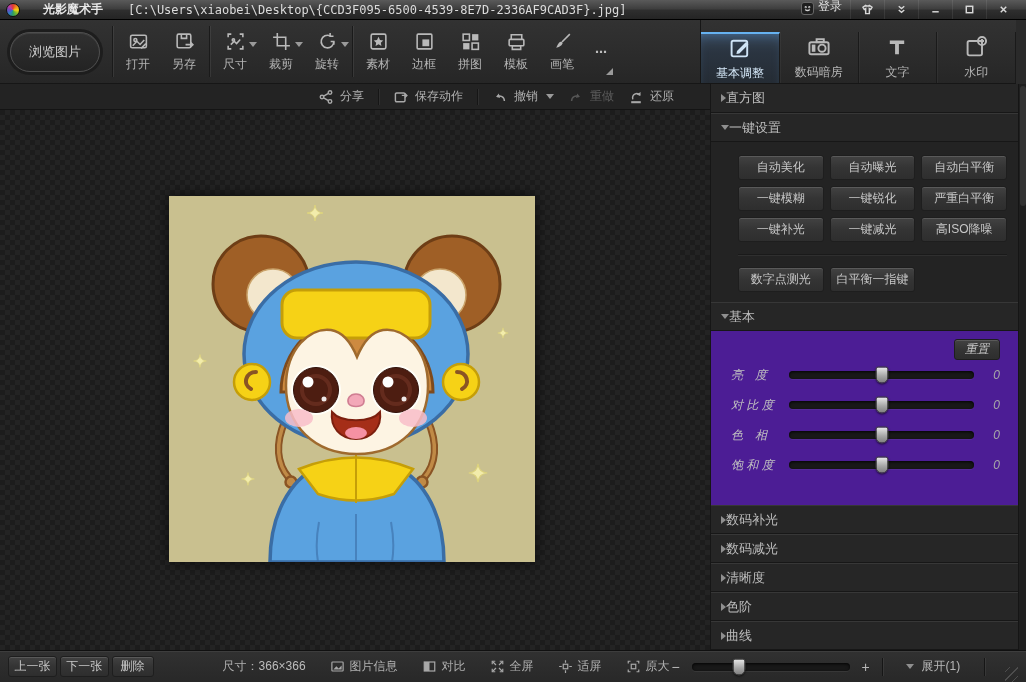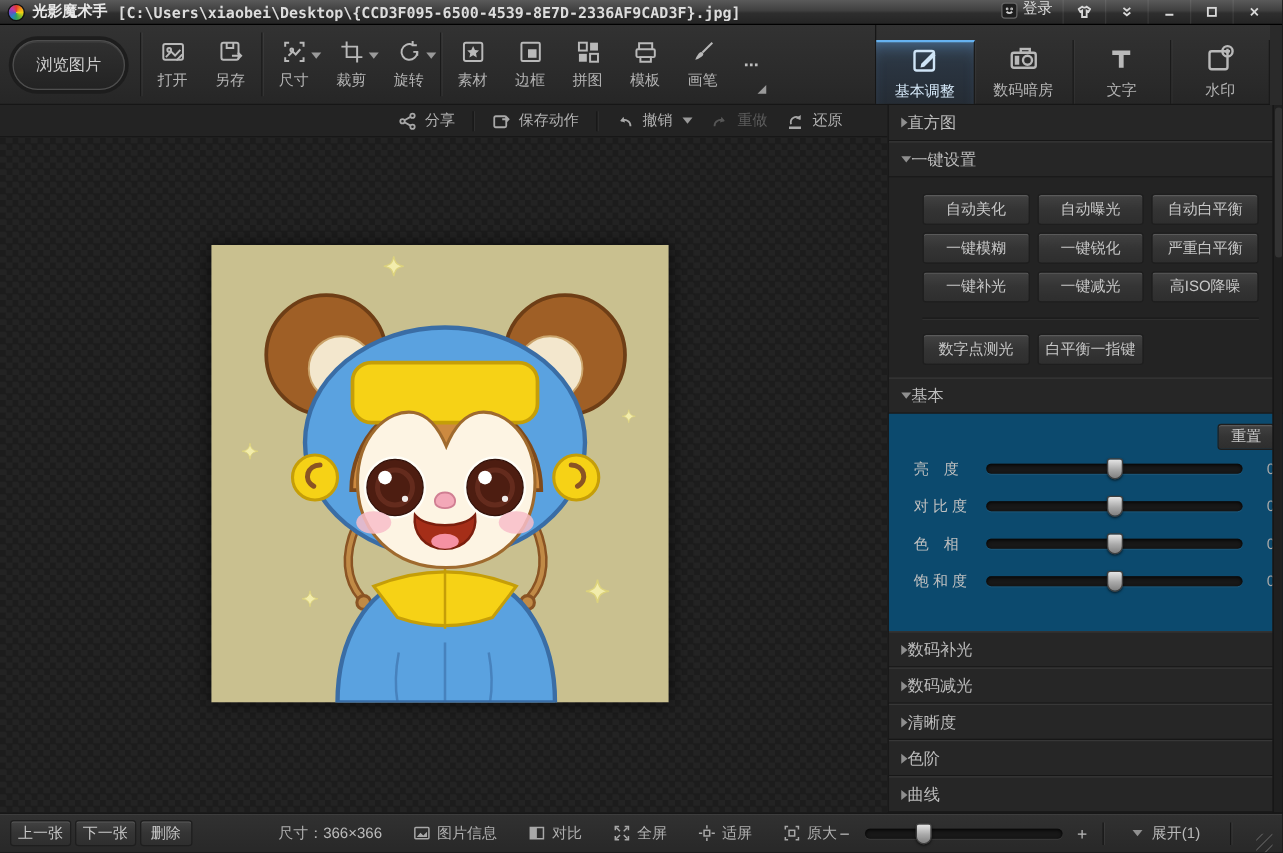--- a/index.html
+++ b/index.html
@@ -3,26 +3,26 @@
 <meta charset="utf-8">
 <style>
   * { margin:0; padding:0; box-sizing:border-box; }
   html,body { background:#111; }
   .win { position:relative; width:1026px; height:682px; overflow:hidden;
          font-family:"Liberation Sans","DejaVu Sans",sans-serif; font-size:12px; color:#c4c4c4;
          background:#2a2a2a; user-select:none; }
   
   .titlebar { position:absolute; top:0; left:0; right:0; height:20px;
     background:linear-gradient(#5a5a5a,#3f3f3f 45%,#2e2e2e 55%,#242424);
-    border-bottom:1px solid #000; display:flex; align-items:center; padding:0 6px; }
+    border-bottom:1px solid #000; display:flex; align-items:center; padding:0 6px;gap:17px; }
   .logo { width:14px; height:14px; border-radius:50%;
     background:conic-gradient(#e23b2e,#f08a1d,#f5d313,#7ab82c,#2e9e60,#2b7fc3,#6a4fc0,#c23b9e,#e23b2e);
     border:1px solid #111; margin-right:6px; flex:0 0 auto; }
   .title-app { font-weight:bold; color:#e8e8e8; margin-right:8px; white-space:nowrap; }
-  .title-path { font-family:"DejaVu Sans Mono","Liberation Mono",monospace; font-weight:bold;
+  .title-path { font-family:"DejaVu Sans Mono","Liberation Mono",monospace; font-weight:normal;
     color:#dcdcdc; white-space:nowrap; overflow:hidden; }
   .tb-right { margin-left:auto; display:flex; align-items:center; height:100%; }
   .tb-login { display:flex; align-items:flex-end; gap:4px; padding:4px 8px; height:100%; color:#ddd; cursor:pointer; }
   .smiley { width:13px; height:13px; background:#1e1e1e; border:1px solid #666; border-radius:3px;
     display:flex; align-items:center; justify-content:center; }
   .smiley svg { width:9px; height:9px; stroke:#cfcfcf; fill:none; stroke-width:1.6; }
   .tb-btn { width:34px; height:100%; display:flex; align-items:center; justify-content:center;
     color:#d8d8d8; border-left:1px solid rgba(255,255,255,.08); cursor:pointer; }
   .tb-btn svg { width:11px; height:11px; stroke:currentColor; fill:none; stroke-width:1.6; }
   
@@ -76,21 +76,21 @@
     color:#bdbdbd; font-size:13px; cursor:pointer; }
   .sec:first-child { border-top:none; }
   .tri-r { width:0; height:0; border-left:5px solid #8f8f8f; border-top:4px solid transparent; border-bottom:4px solid transparent; }
   .tri-d { width:0; height:0; border-top:5px solid #8f8f8f; border-left:4px solid transparent; border-right:4px solid transparent; }
   .okbody { height:160px; padding:13px 19px 0 27px; background:#232323; }
   .okgrid { display:grid; grid-template-columns:repeat(3,1fr); gap:6px; }
   .btn { height:25px; display:flex; align-items:center; justify-content:center;
     background:linear-gradient(#424242,#343434 50%,#2e2e2e); border:1px solid #1e1e1e; border-radius:3px;
     box-shadow:inset 0 1px 0 rgba(255,255,255,.13); color:#c8c8c8; font-size:12px; cursor:pointer; white-space:nowrap; }
   .okdiv { height:1px; background:#1a1a1a; box-shadow:0 1px 0 rgba(255,255,255,.06); margin:12px 0; }
-  .basicbody { height:174px; padding:8px 6px 0 20px; background:#0c4a6e; }
+  .basicbody { height:174px; padding:8px 26px 0 20px; background:#4c1d95;font-style:italic; }
   .resetrow { display:flex; }
   .reset { margin-left:auto; width:46px; height:21px; }
   .srow { display:flex; align-items:center; height:30px; }
   .srow .sl { width:58px; color:#c0c0c0; white-space:nowrap; }
   .track { flex:1; height:8px; border-radius:4px; background:#181818;
     box-shadow:inset 0 1px 3px rgba(0,0,0,.9), 0 1px 0 rgba(255,255,255,.06); position:relative; cursor:pointer; }
   .thumb { position:absolute; top:50%; left:50%; transform:translate(-50%,-50%); width:13px; height:17px;
     background:linear-gradient(#e6e6e6,#a8a8a8 55%,#808080); border:1px solid #3f3f3f;
     border-radius:3px 3px 7px 7px; box-shadow:0 1px 2px rgba(0,0,0,.6); cursor:pointer; }
   .sval { width:16px; text-align:right; margin-left:10px; color:#a8a8a8; }

